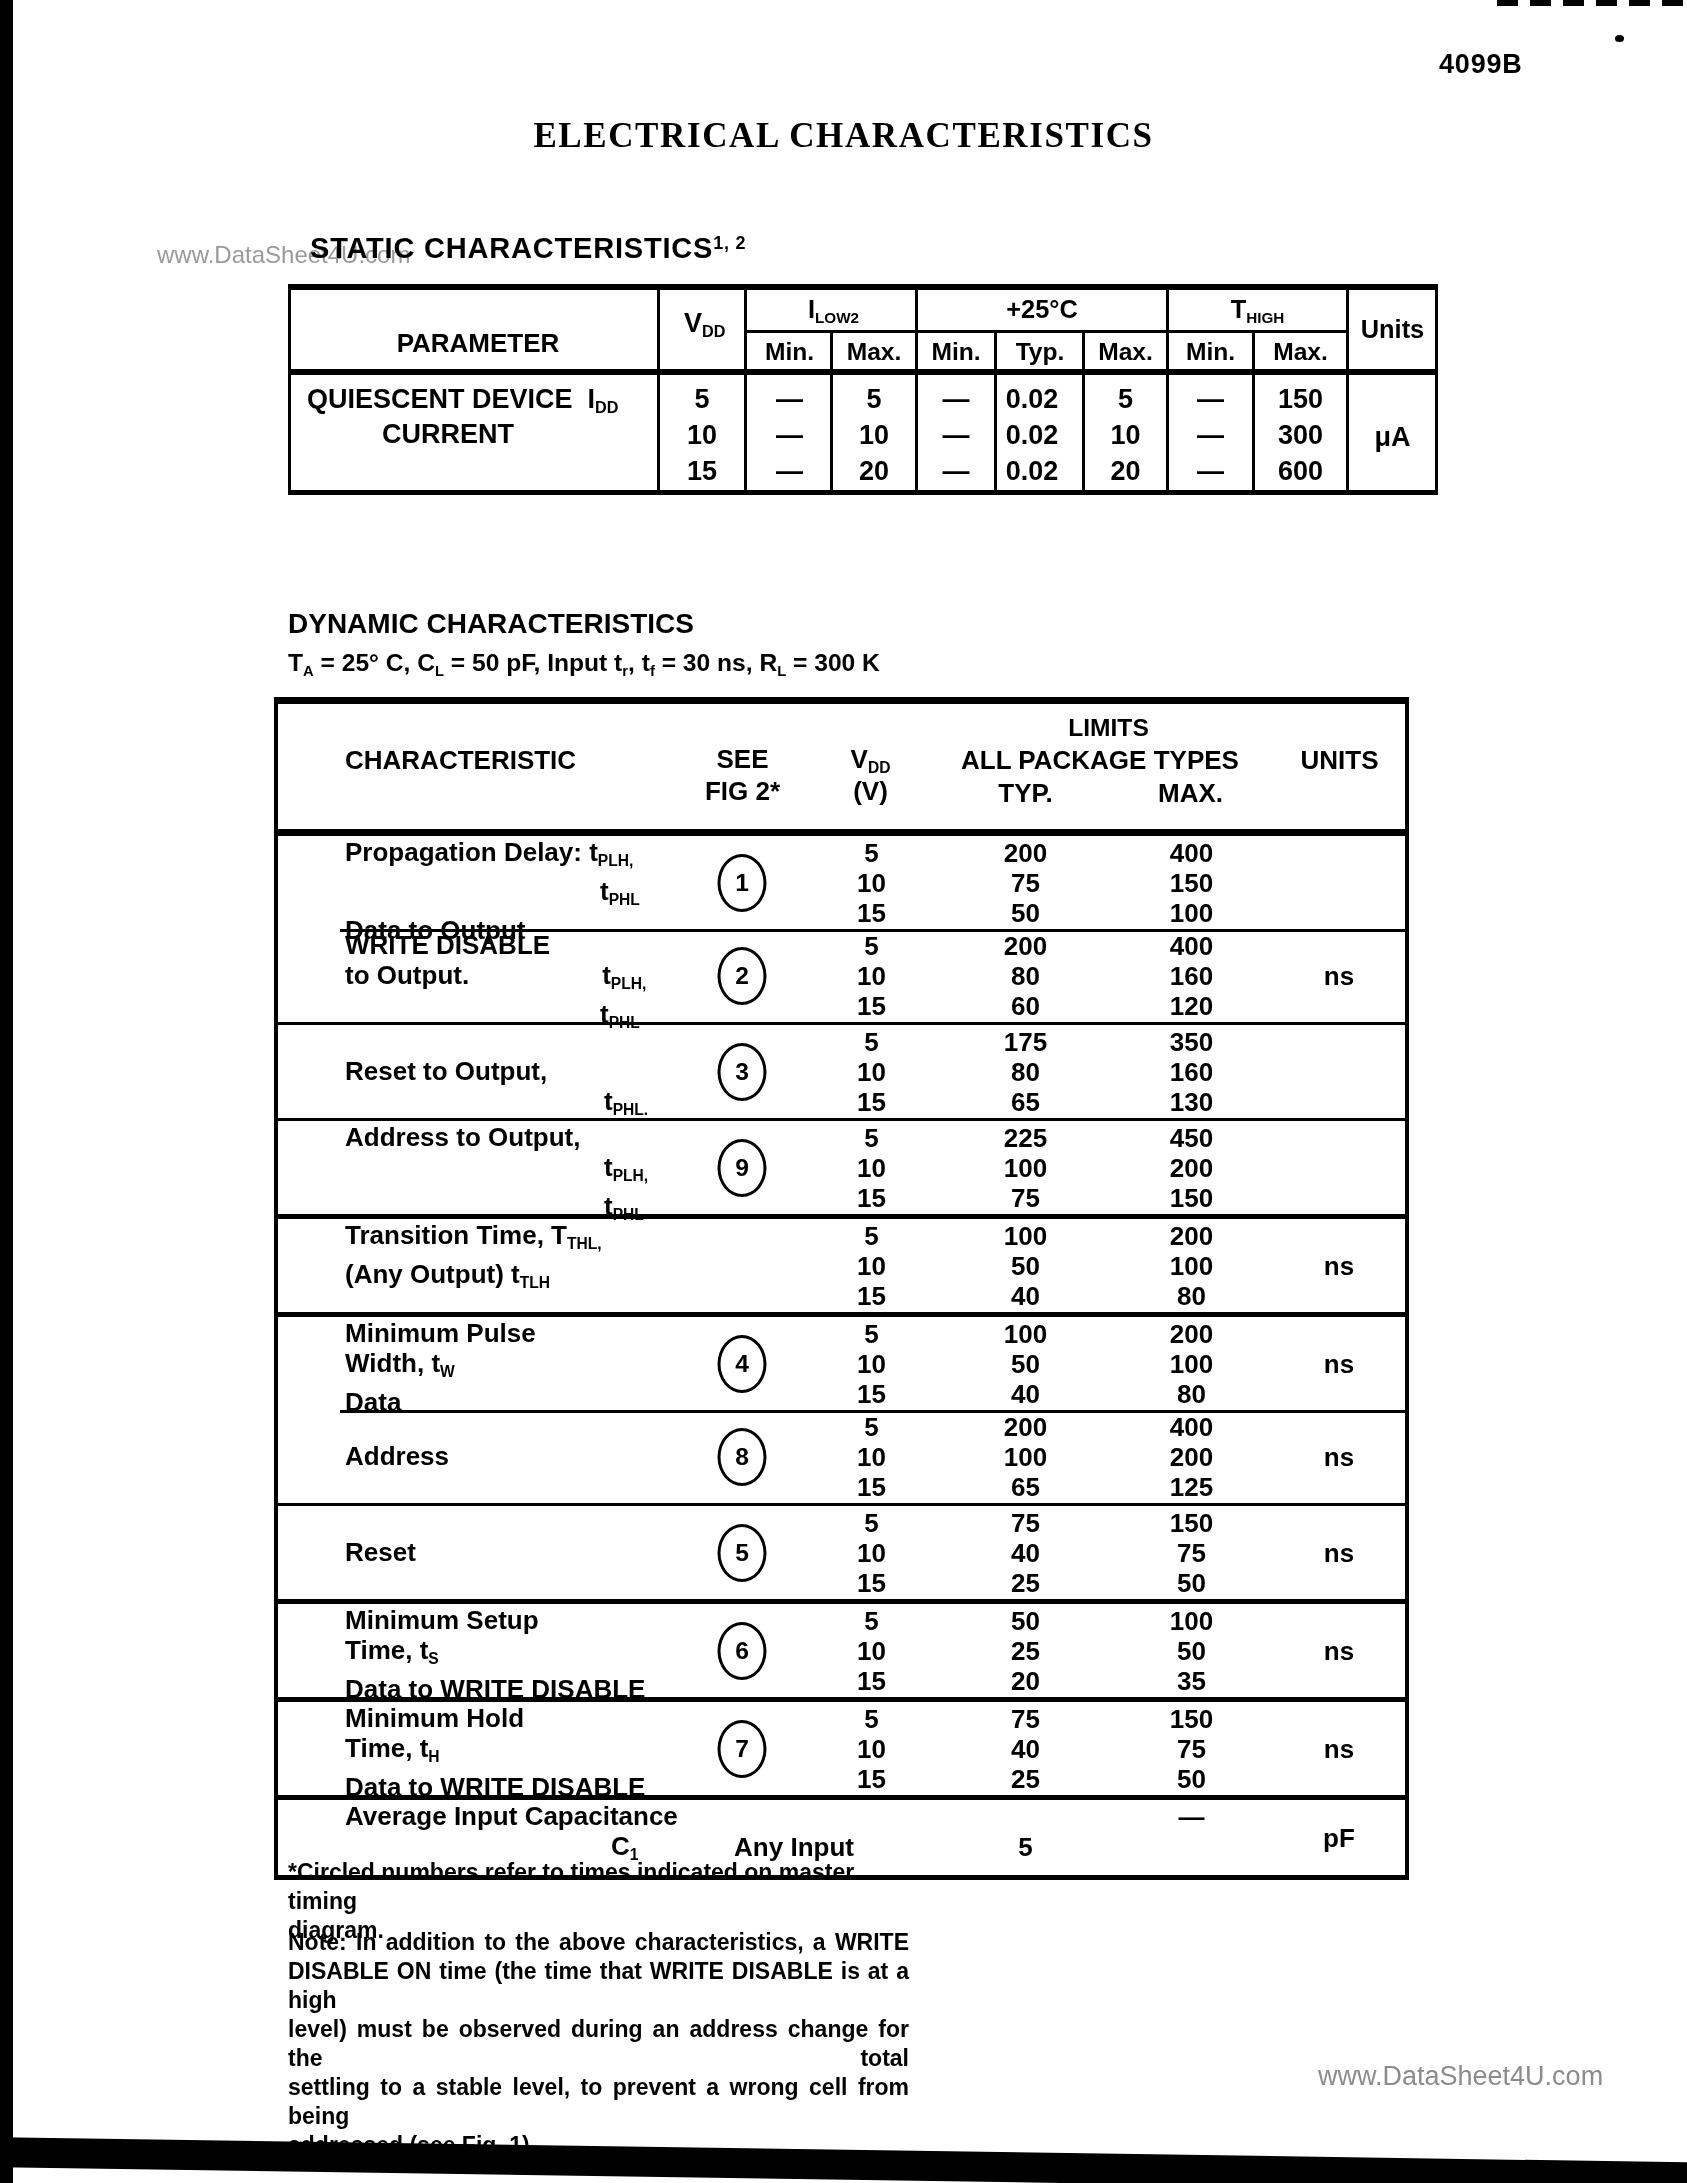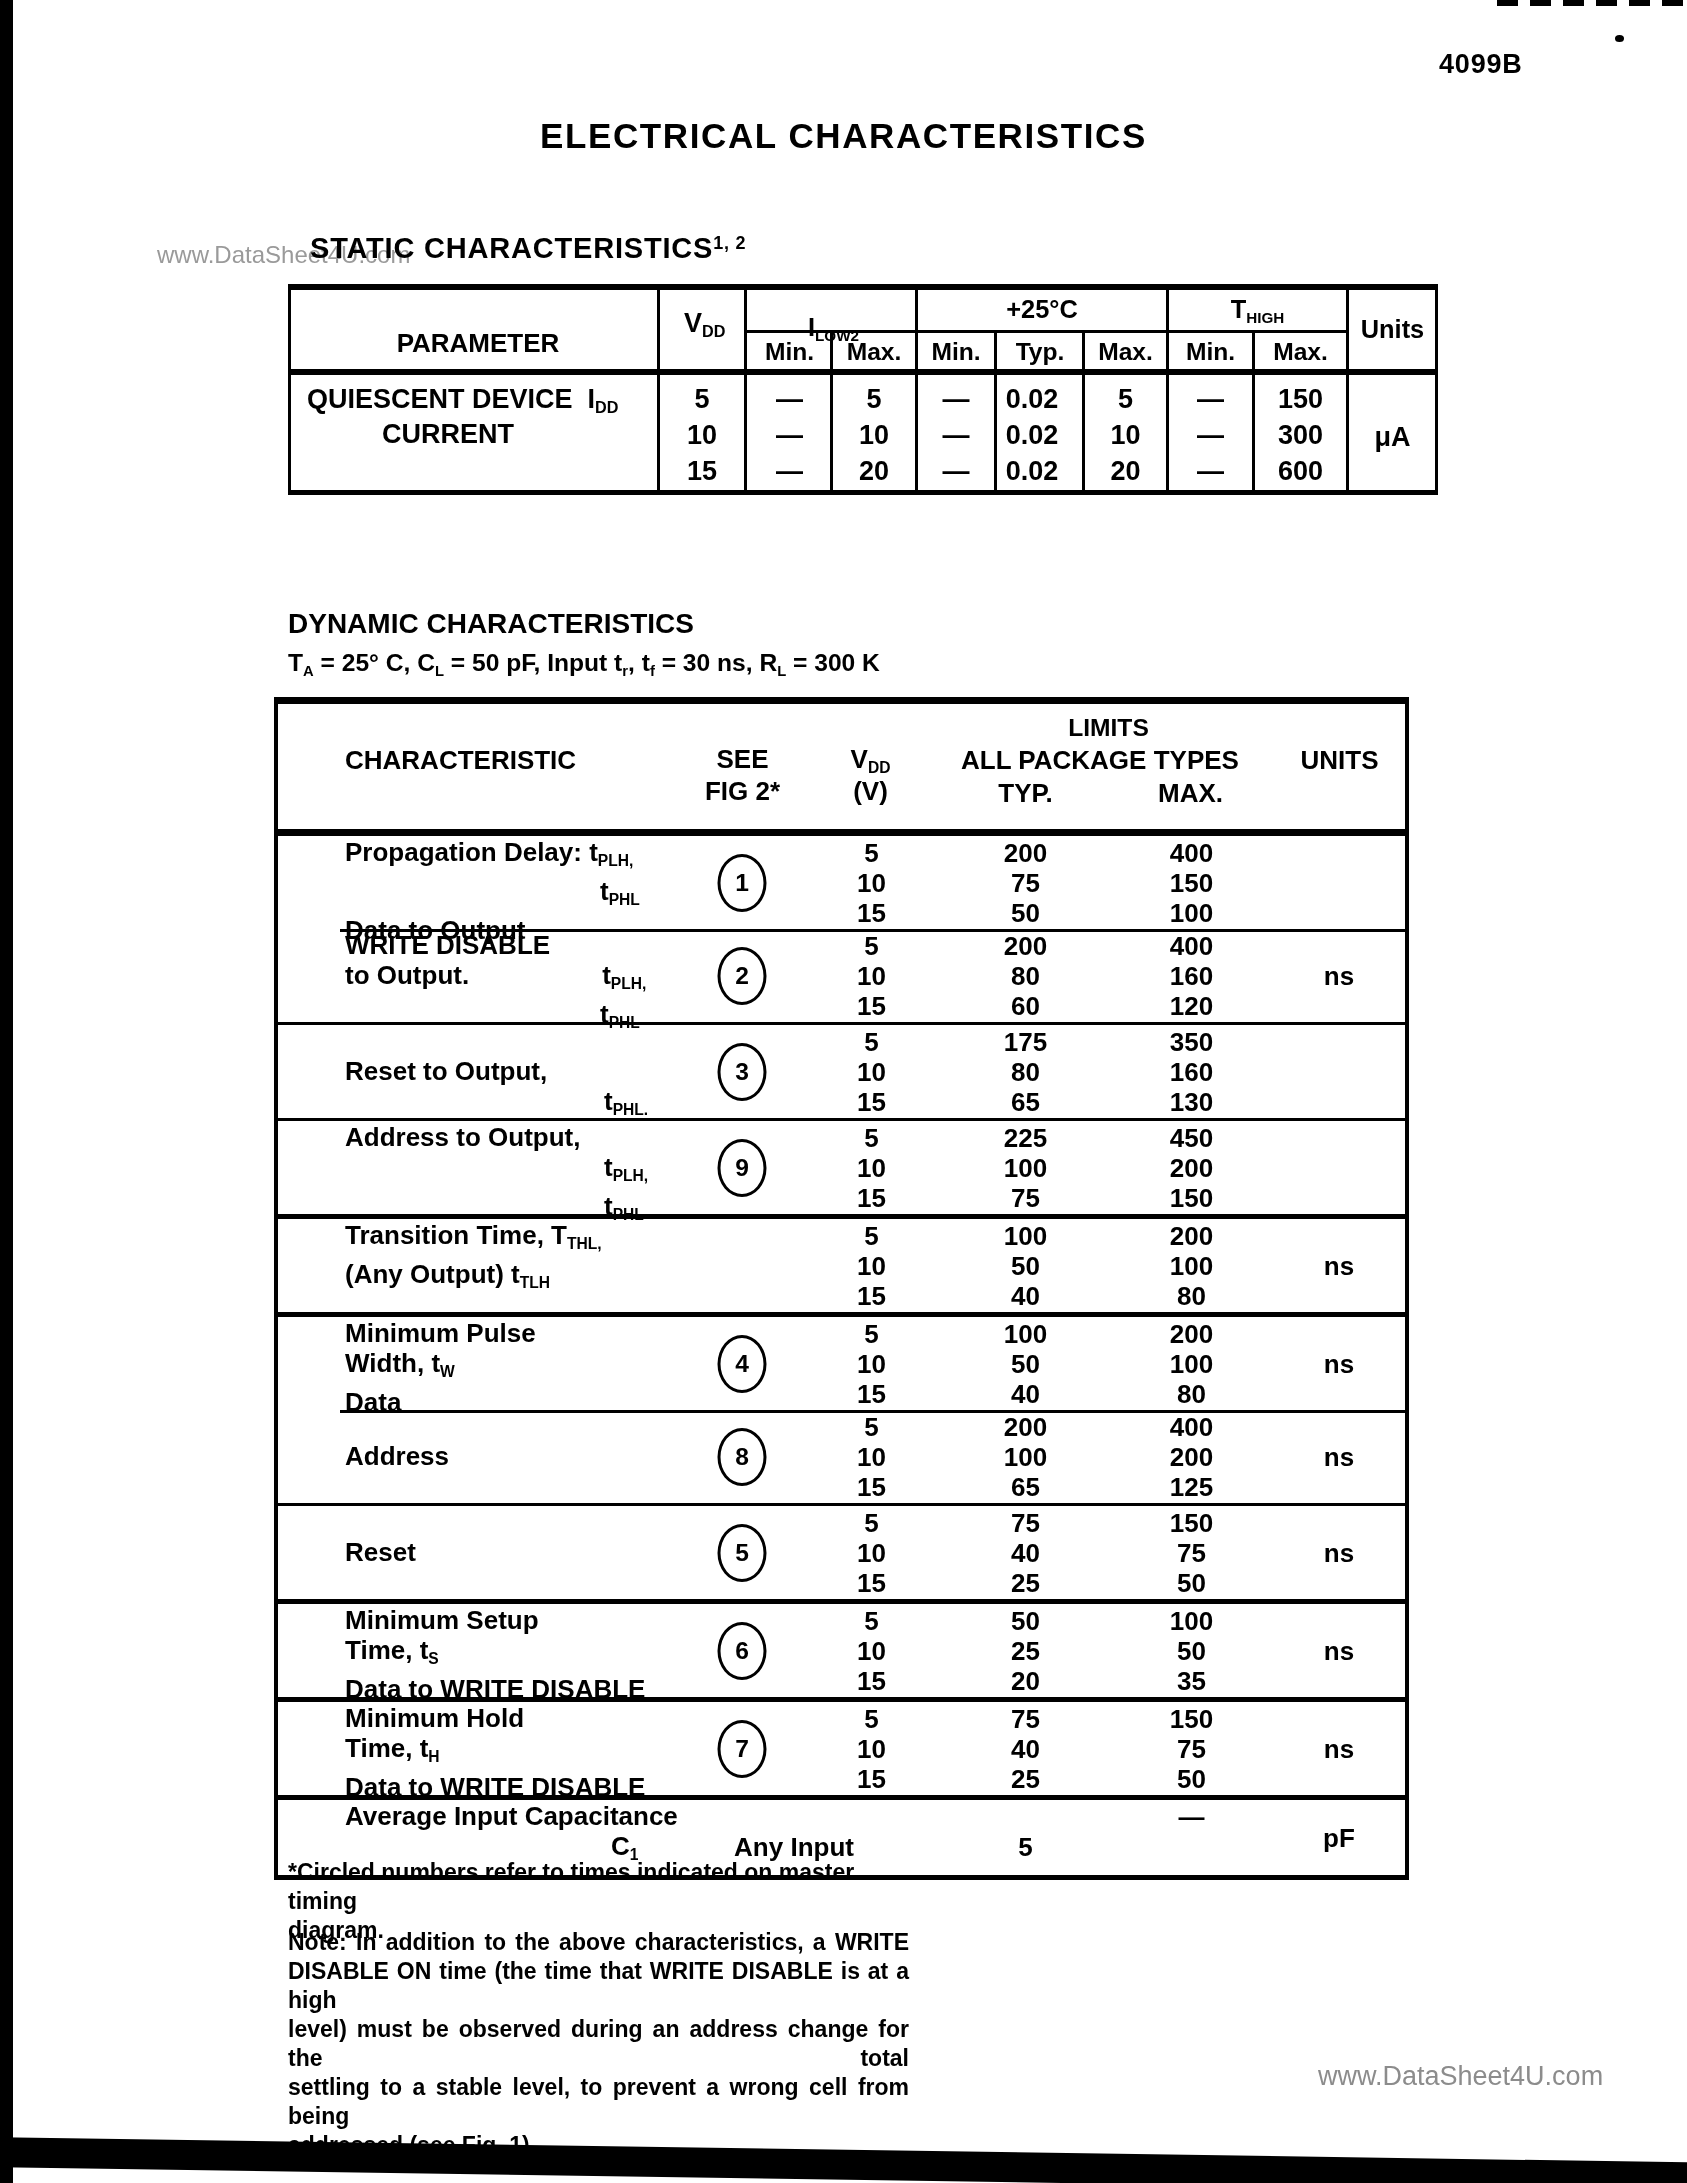--- a/index.html
+++ b/index.html
@@ -12,21 +12,21 @@
   
   .left-bar{left:0;top:0;width:12.7px;height:2183px;background:#000;}
   .bottom-bar{left:-16px;top:2137px;width:1794px;height:30px;background:#000;
               transform:rotate(0.85deg);transform-origin:left top;}
   .top-dash{left:1497px;top:0;width:190px;height:5.6px;
             background:repeating-linear-gradient(90deg,#000 0 20.6px,transparent 20.6px 33px);}
   .ink-dot{left:1615px;top:35px;width:8.7px;height:7.1px;background:#000;border-radius:50%;}
   .wm{color:#9a9a9a;font-weight:400;}
   
   .part-no{left:1439px;top:49px;font-size:27px;letter-spacing:0.8px;}
-  .doc-title{left:0;top:116px;width:1687px;text-align:center;font-size:35px;letter-spacing:1.6px;}
+  .doc-title{left:0;top:116px;width:1687px;text-align:center;font-size:35px;letter-spacing:1.6px;font-family:Liberation Serif, serif;}
   .wm-top{left:157px;top:241px;font-size:24px;}
   .static-head{left:304px;top:232px;font-size:29px;letter-spacing:0.8px;margin-left:6px;}
   .dyn-head{left:288px;top:608px;font-size:28px;}
   .dyn-cond{left:288px;top:649px;font-size:24.6px;}
   .wm-bottom{left:1318px;top:2061px;font-size:27px;color:#8c8c8c;}
   
   .stable{left:288px;top:284px;width:1144px;height:200px;border:3.2px solid #000;
           border-top-width:6.4px;border-bottom-width:5.6px;}
   .stable .vl{position:absolute;width:3.2px;background:#000;top:0;bottom:0;}
   .stable .vl.half{top:41px;}
@@ -90,21 +90,21 @@
     <div class="vl" style="left:875px"></div>
     <div class="vl half" style="left:961px"></div>
     <div class="vl" style="left:1055px"></div>
     <div class="gline"></div>
     <div class="hdline"></div>
 
     <div class="scell ctr" style="left:48px;top:38px;width:278px;font-size:26px">PARAMETER</div>
     <div class="scell" style="left:393px;top:17.5px;font-size:27px">
       <span>V</span><span class="sub">DD</span>
     </div>
-    <div class="scell ctr" style="left:463px;top:23px;width:159px;font-size:25.4px">
+    <div class="scell ctr" style="left:463px;top:5px;width:159px;font-size:25.4px">
       <span>I</span><span class="sub">LOW2</span>
     </div>
     <div class="scell ctr" style="left:632px;top:4.8px;width:238px;font-size:25.4px">+25°C</div>
     <div class="scell ctr" style="left:883px;top:4.8px;width:167px;font-size:25.4px">
       <span>T</span><span class="sub">HIGH</span>
     </div>
     <div class="scell ctr" style="left:1060px;top:25.4px;width:83px;font-size:25.4px">Units</div>
 
     <div class="scell ctr shead" style="left:457px;top:48px;width:83px">Min.</div>
     <div class="scell ctr shead" style="left:542px;top:48px;width:82px">Max.</div>

